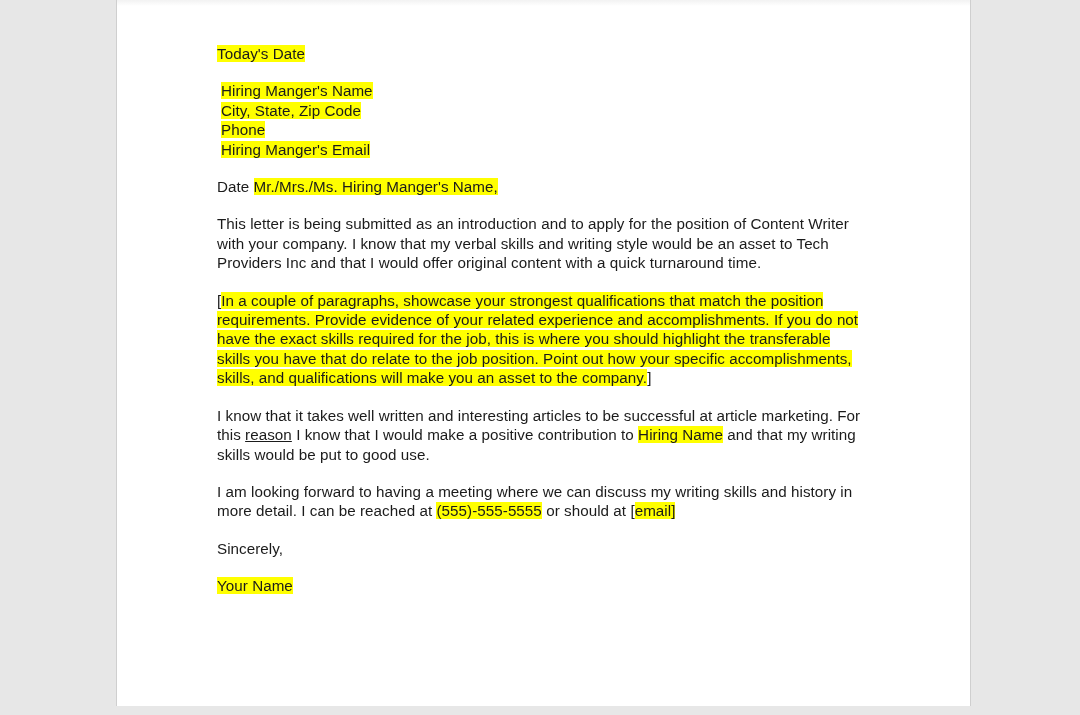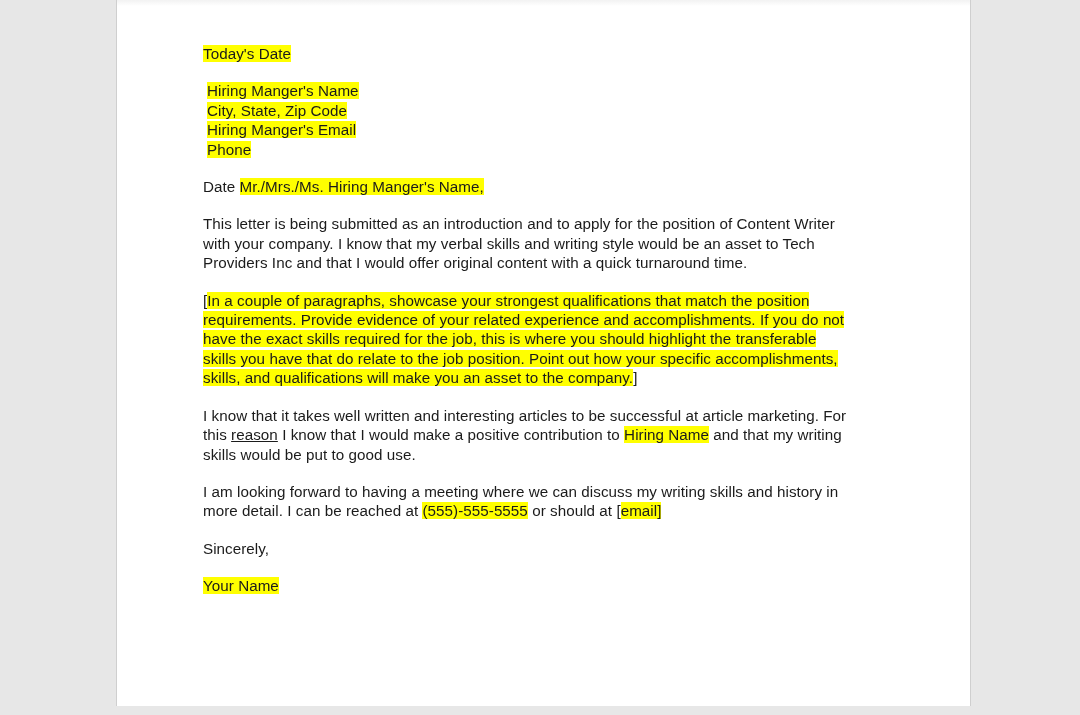--- a/index.html
+++ b/index.html
@@ -32,21 +32,21 @@
   #page-top-fade {
     position: absolute;
     left: 0;
     top: 0;
     width: 100%;
     height: 6px;
     background: linear-gradient(to bottom, #f2f2f2, #ffffff);
   }
   #letter {
     position: absolute;
-    left: 86px;
+    left: 100px;
     top: 44px;
     width: 650px;
     color: #1b1b1b;
     font-size: 15.2px;
     line-height: 19.4px;
     letter-spacing: 0.05px;
   }
   .para {
     margin: 0 0 18px 0;
   }
@@ -76,22 +76,22 @@
 
     <div id="letter">
 
       <div class="para">
         <span class="hl">Today's Date</span>
       </div>
 
       <div class="block">
         <span class="line"><span class="hl">Hiring Manger's Name</span></span>
         <span class="line"><span class="hl">City, State, Zip Code</span></span>
+        <span class="line"><span class="hl">Phone</span></span>
         <span class="line"><span class="hl">Hiring Manger's Email</span></span>
-        <span class="line"><span class="hl">Phone</span></span>
       </div>
 
       <div class="para"><span>Date </span><span class="hl">Mr./Mrs./Ms. Hiring Manger's Name,</span></div>
 
       <div class="para">This letter is being submitted as an introduction and to apply for the position of Content Writer with your company. I know that my verbal skills and writing style would be an asset to Tech Providers Inc and that I would offer original content with a quick turnaround time.</div>
 
       <div class="para"><span>[</span><span class="hl">In a couple of paragraphs, showcase your strongest qualifications that match the position requirements. Provide evidence of your related experience and accomplishments. If you do not have the exact skills required for the job, this is where you should highlight the transferable skills you have that do relate to the job position. Point out how your specific accomplishments, skills, and qualifications will make you an asset to the company.</span><span>]</span></div>
 
       <div class="para"><span>I know that it takes well written and interesting articles to be successful at article marketing. For this </span><span class="u">reason</span><span> I know that I would make a positive contribution to </span><span class="hl">Hiring Name</span><span> and that my writing skills would be put to good use.</span></div>
 

